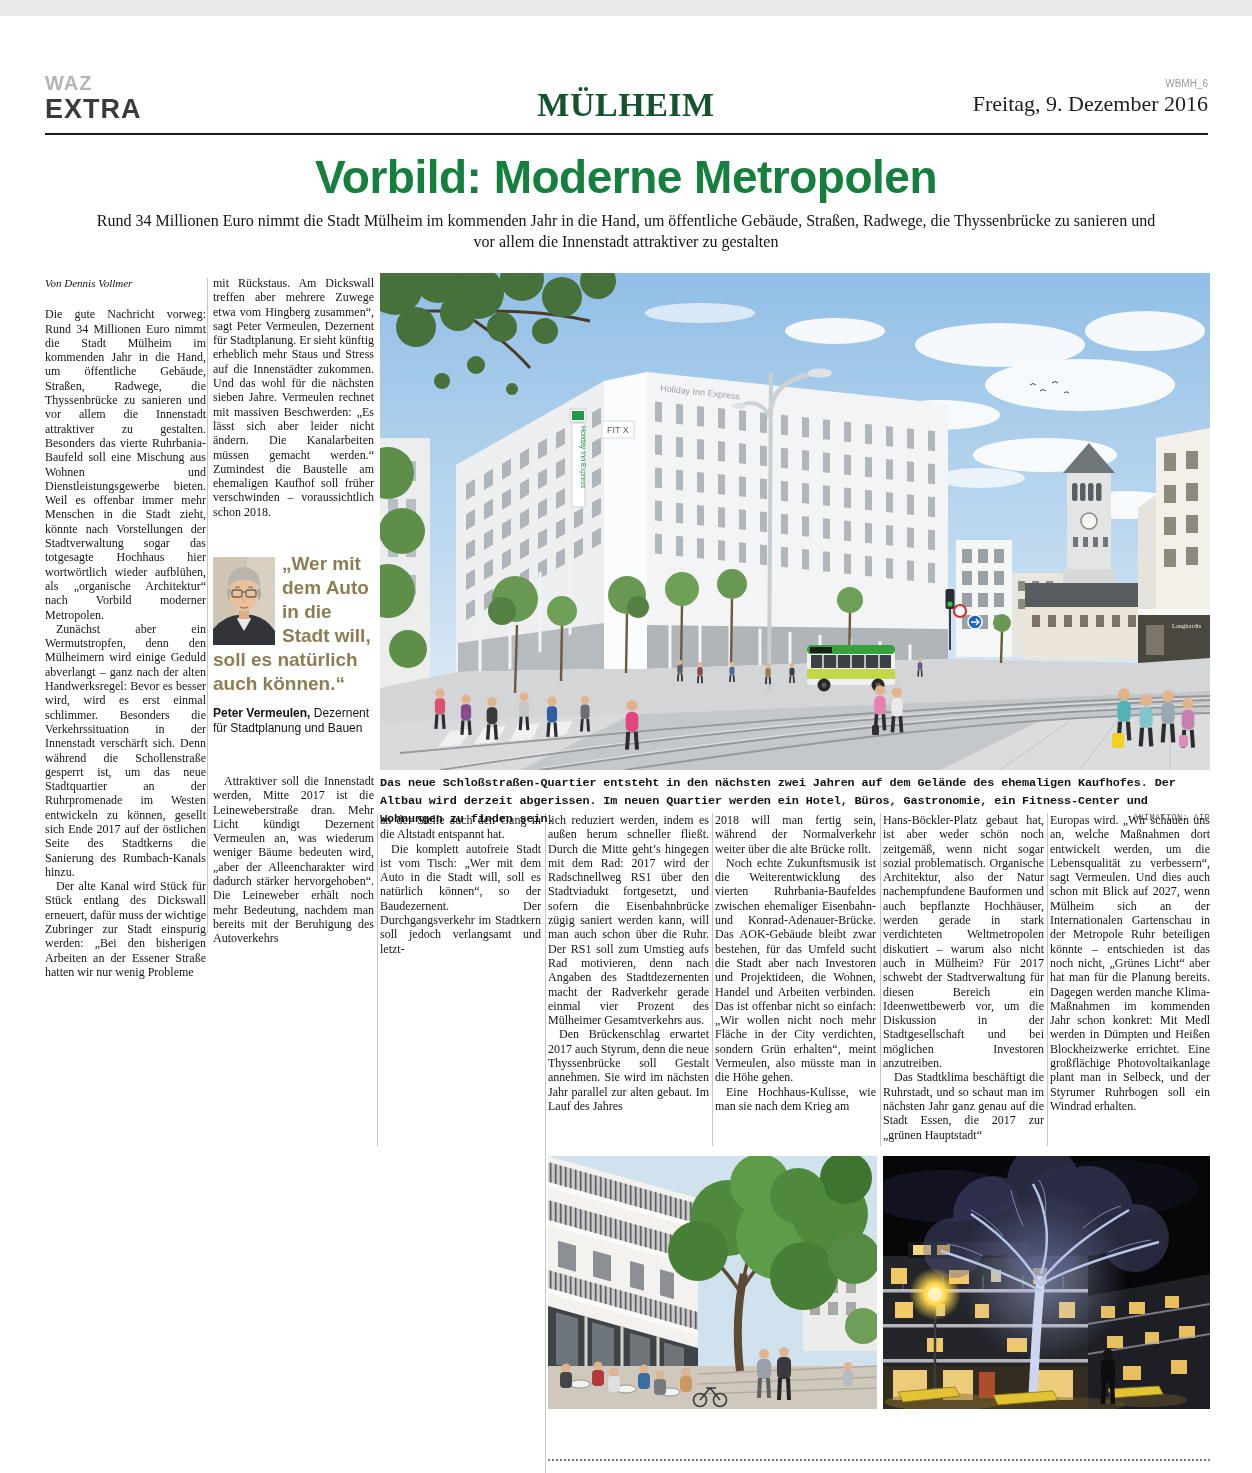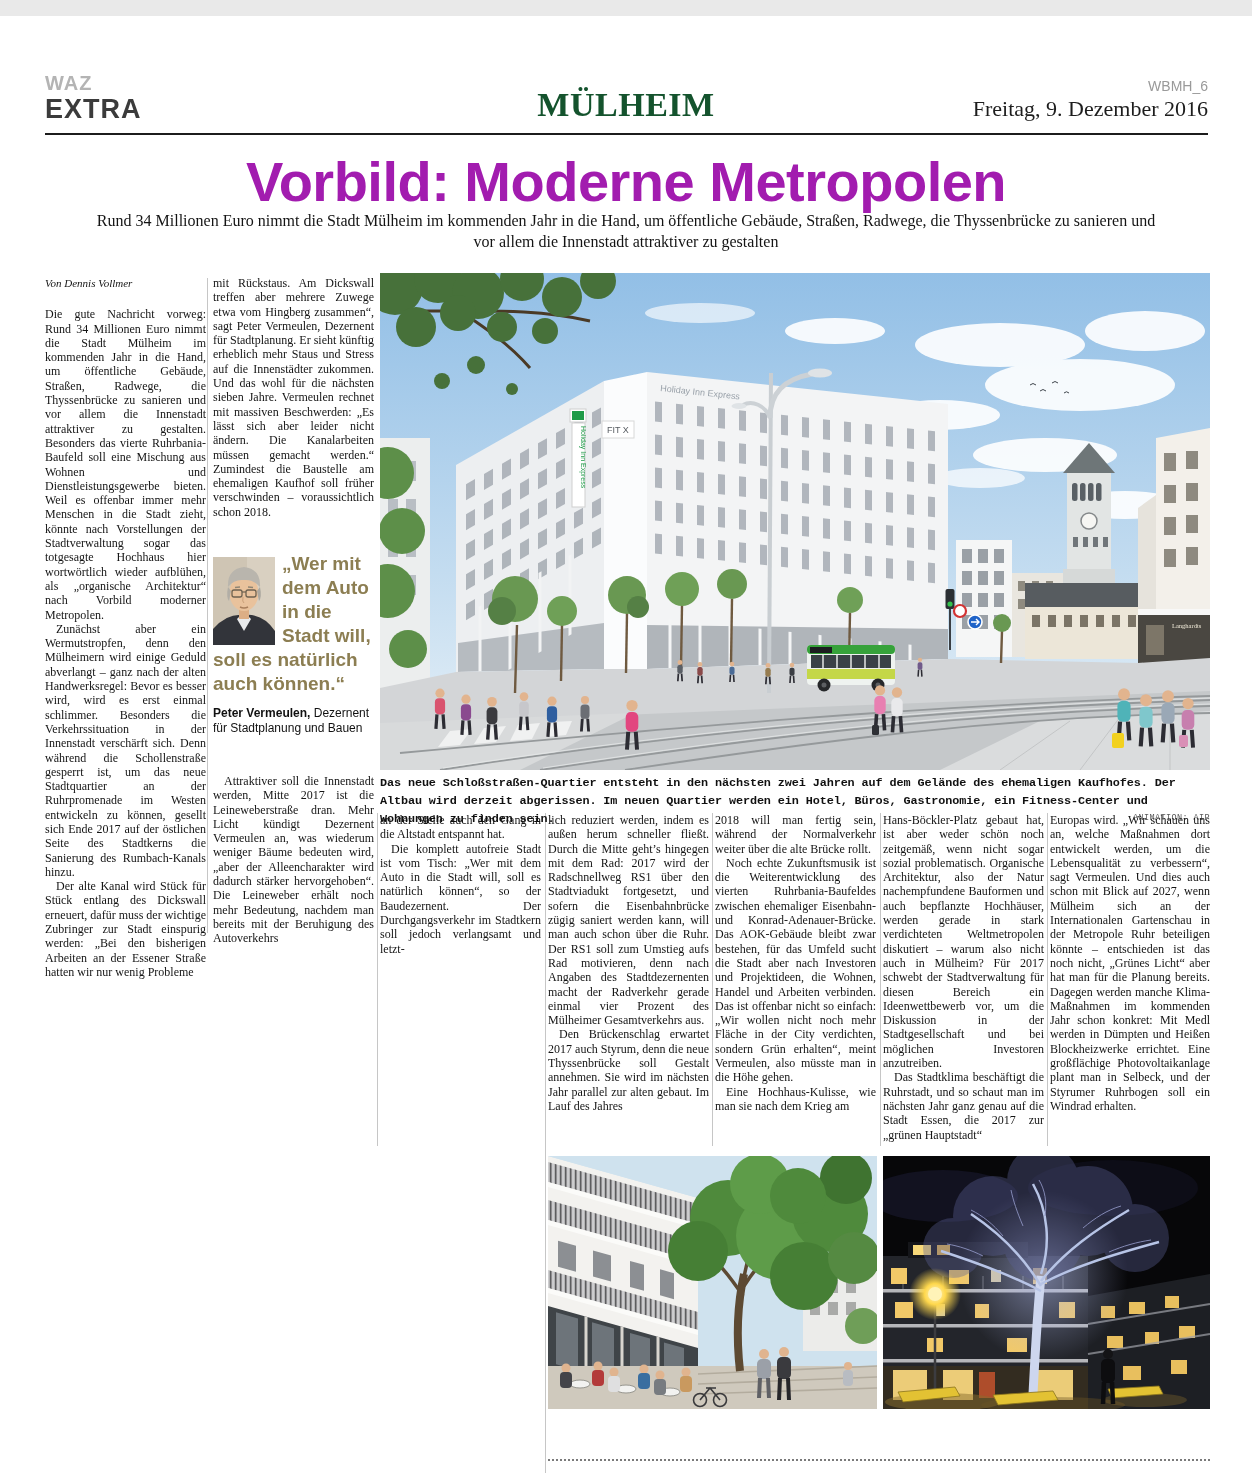--- a/index.html
+++ b/index.html
@@ -7,29 +7,29 @@
         font-family:"Liberation Serif",serif;color:#161616;overflow:hidden;}
   .abs{position:absolute;}
 
   
   .brand-top{font-family:"Liberation Sans",sans-serif;font-weight:bold;font-size:20px;
              letter-spacing:1px;color:#b4b4b4;line-height:1;}
   .brand-bottom{font-family:"Liberation Sans",sans-serif;font-weight:bold;font-size:27px;
              letter-spacing:1px;color:#3b3b3b;line-height:1;margin-top:3px;}
   .section-title{font-family:"Liberation Serif",serif;font-weight:bold;font-size:34px;
              letter-spacing:0.5px;color:#14532d;text-align:center;}
-  .page-code{font-family:"Liberation Sans",sans-serif;font-size:14px;color:#9a9a9a;text-align:right;}
+  .page-code{font-family:"Liberation Sans",sans-serif;font-size:10px;color:#9a9a9a;text-align:right;}
   .edition-date{font-size:22px;color:#1d1d1d;text-align:right;margin-top:2px;}
   .hrule{position:absolute;background:#1c1c1c;}
   .vrule{position:absolute;width:1px;background:#c6c6c6;}
   .dotted-rule{position:absolute;height:0;border-top:2px dotted #7a7a7a;}
 
   
-  .headline{font-family:"Liberation Sans",sans-serif;font-weight:bold;font-size:56px;
-            letter-spacing:-0.5px;color:#a21caf;text-align:center;margin:0;line-height:1.05;}
+  .headline{font-family:"Liberation Sans",sans-serif;font-weight:bold;font-size:46px;
+            letter-spacing:-0.5px;color:#15803d;text-align:center;margin:0;line-height:1.05;}
   .subhead{font-size:16px;line-height:1.33;text-align:center;color:#141414;margin:0;}
 
   
   .col{width:161px;font-size:12px;line-height:14.3px;text-align:justify;color:#141414;}
   .col p{margin:0;}
   .col p.ind{text-indent:11px;}
   .byline{font-style:italic;font-size:11px;margin-bottom:17px;}
 
   
   .pullquote{width:161px;}

